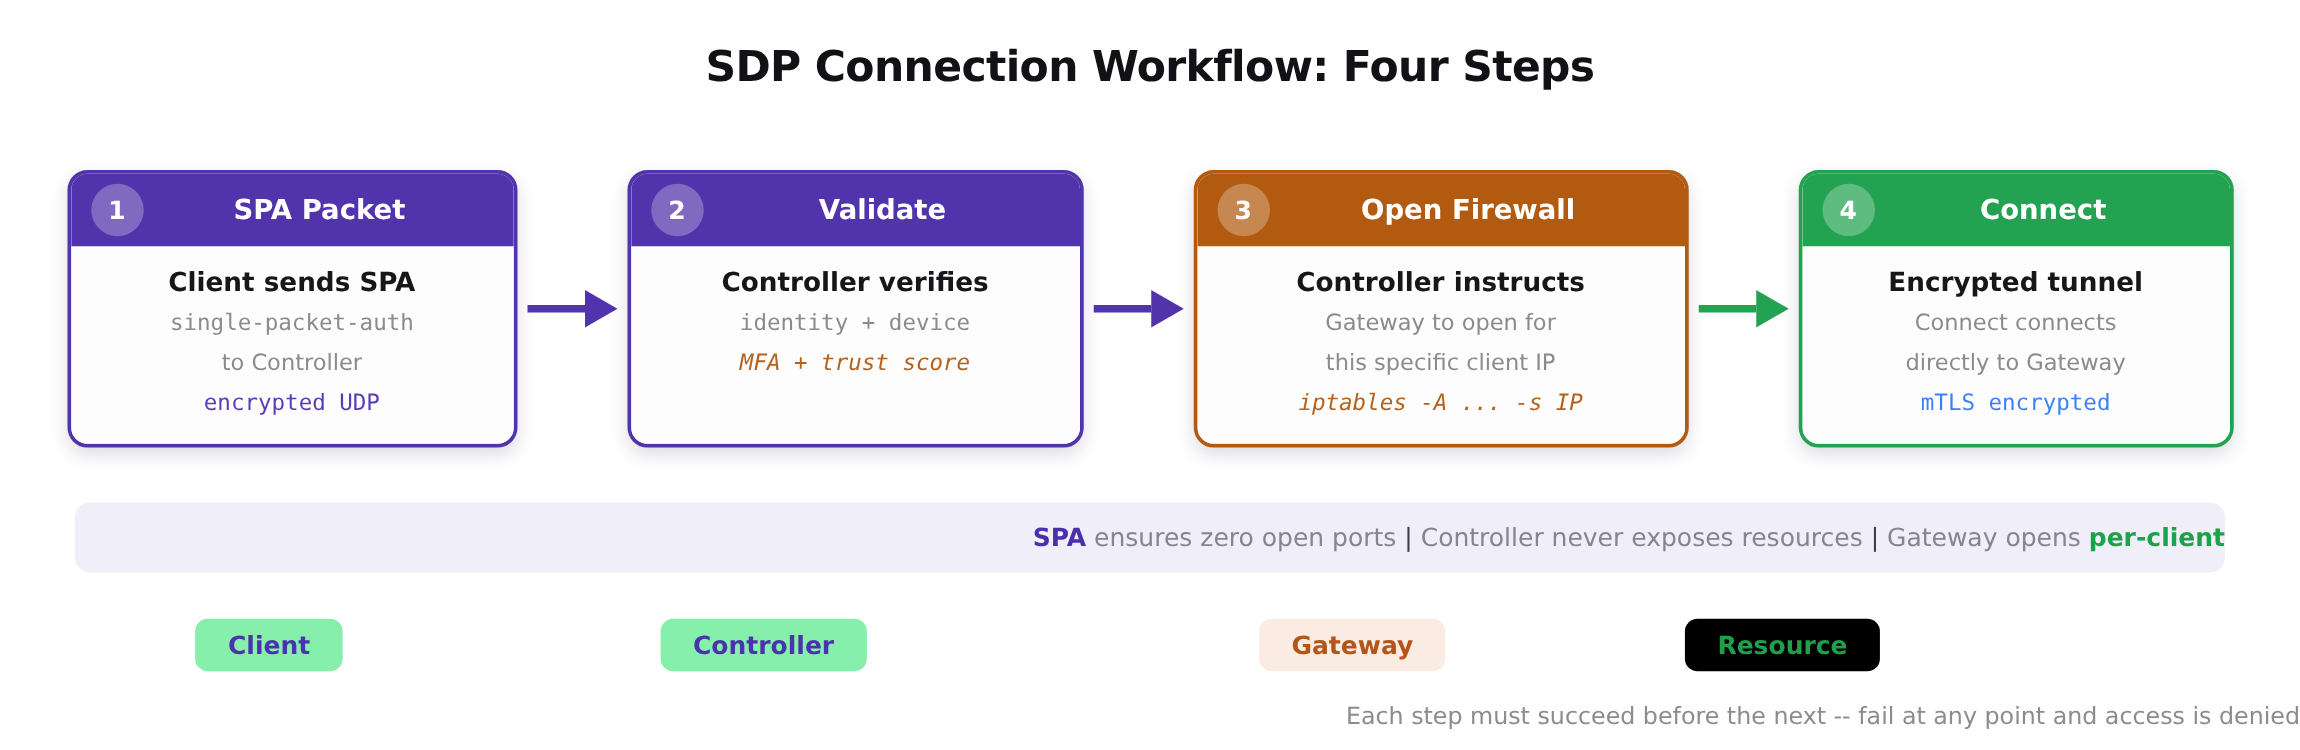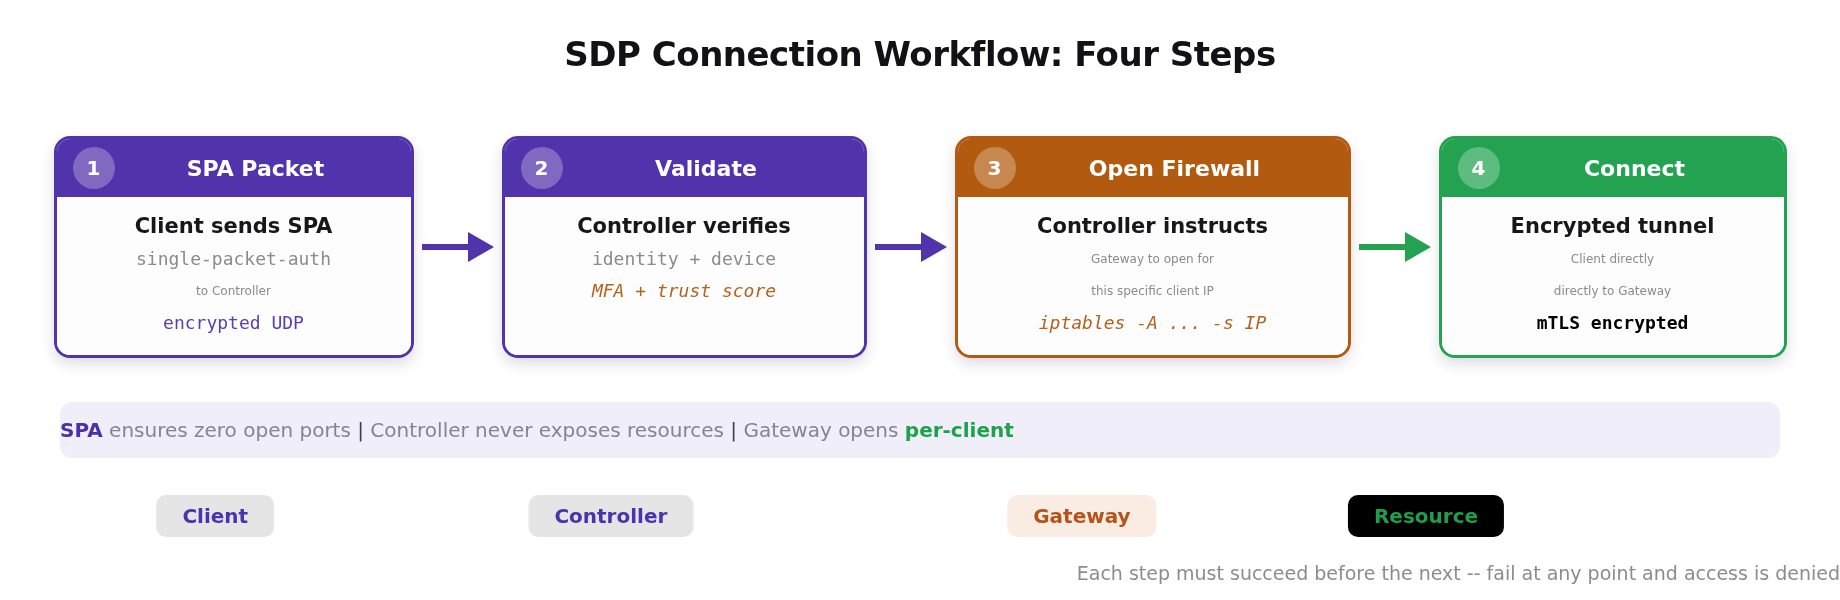--- a/index.html
+++ b/index.html
@@ -24,48 +24,48 @@
   .card--purple .card-header{background:#5134ab}
   .card--orange .card-header{background:#b25b10}
   .card--green  .card-header{background:#23a351}
   .badge {
     position:absolute; left:16px; top:8px; width:42px; height:42px; border-radius:50%;
     background:rgba(255,255,255,.27); color:#fff; font-weight:bold; font-size:20px;
     line-height:42px; text-align:center;
   }
   .card-title { flex:1; text-align:center; color:#fff; font-weight:bold; font-size:22px; padding-left:44px; }
   .card-body { flex:1; background:#fdfdfe; padding-top:12px; text-align:center; }
-  .line { line-height:32px; font-size:12px; }
+  .line { line-height:32px; font-size:18px; }
   .line--bold { font-size:21px; font-weight:bold; color:#17171a; line-height:34px; }
   .line--gray { color:#8b8b8b; }
   .line--mono { font-family:"DejaVu Sans Mono","Liberation Mono",monospace; font-size:18px; }
   .accent-purple { color:#5a3db6; }
   .accent-orange { color:#b5621d;font-style:italic; }
-  .accent-green  { color:#000000;font-weight:bold; }
+  .accent-green  { color:#3b82f6; }
   .arrow { width:88px; display:flex; align-items:center; justify-content:center; }
   .arrow-shaft { width:46px; height:6px; }
   .arrow-head { width:0; height:0; border-top:15px solid transparent; border-bottom:15px solid transparent; border-left:26px solid; }
   .arrow--purple .arrow-shaft{background:#5134ab}
   .arrow--purple .arrow-head{border-left-color:#5134ab}
   .arrow--green .arrow-shaft{background:#23a351}
   .arrow--green .arrow-head{border-left-color:#23a351}
   .banner {
     margin:44px 60px 16px; height:56px; line-height:56px; background:#f0eef8;
-    border-radius:12px; text-align:left; font-size:20px; color:#85858d;
+    border-radius:12px; text-align:right; font-size:20px; color:#85858d;
   }
   .seg-gray{color:#85858d}
   .seg-purple{color:#4b2fad; font-weight:bold}
   .seg-green{color:#1ca24b; font-weight:bold}
   .seg-dark{color:#3f3f46}
   .chips { position:relative; margin-top:37px; height:42px; }
   .chip {
     position:absolute; top:0; transform:translateX(-50%); padding:0 26px; height:42px;
     line-height:42px; border-radius:10px; font-weight:bold; font-size:20px; white-space:nowrap;
   }
-  .chip--client, .chip--controller { background:#e5e5e5; color:#4b33ae; left:11.7%; }
+  .chip--client, .chip--controller { background:#86efac; color:#4b33ae; left:11.7%; }
   .chip--controller { left:33.2%; }
   .chip--gateway { background:#faece3; color:#b5541a; left:58.8%; }
   .chip--resource { background:#000000; color:#1f9e4c; left:77.5%; }
   .footer { margin-top:25px; text-align:right; font-size:19px; color:#8c8c8c; }
 </style>
 </head>
 <body>
 
 <div>
 
@@ -126,21 +126,21 @@
       <span class="arrow-head"></span>
     </div>
 
     <div class="card card--green w4">
       <div class="card-header">
         <span class="badge">4</span>
         <span class="card-title">Connect</span>
       </div>
       <div class="card-body">
         <div class="line line--bold">Encrypted tunnel</div>
-        <div class="line line--gray">Client directly</div>
+        <div class="line line--gray">Connect connects</div>
         <div class="line line--gray">directly to Gateway</div>
         <div class="line line--mono accent-green">mTLS encrypted</div>
       </div>
     </div>
 
   </div>
 
   <div class="banner"><span class="seg-purple">SPA</span><span class="seg-gray"> ensures zero open ports </span><span class="seg-dark">|</span><span class="seg-gray"> Controller never exposes resources </span><span class="seg-dark">|</span><span class="seg-gray"> Gateway opens </span><span class="seg-green">per-client</span></div>
 
   <div class="chips">

